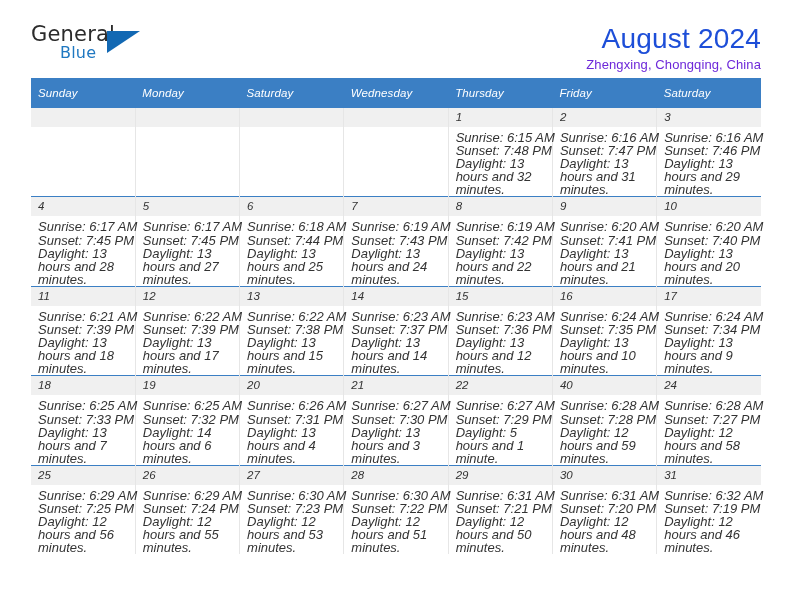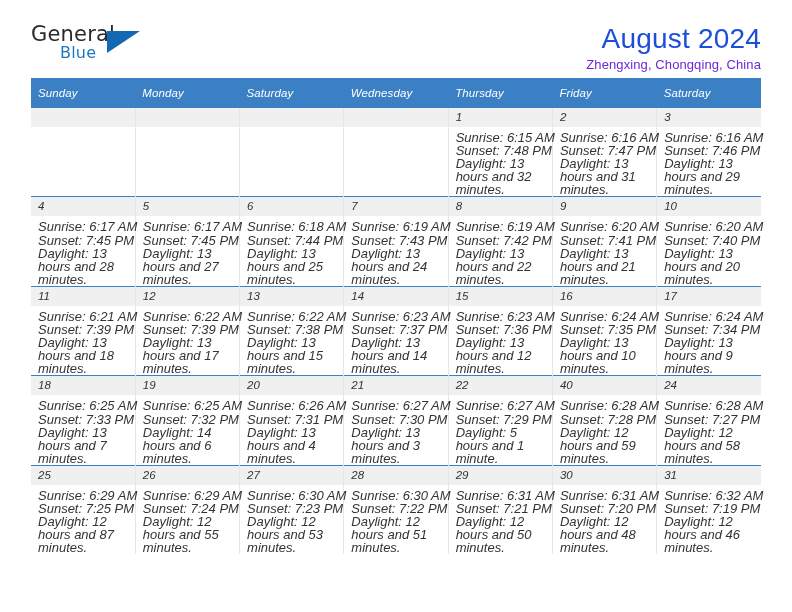--- a/index.html
+++ b/index.html
@@ -374,21 +374,21 @@
               <div class="wrapline">Daylight: 12 hours and 58 minutes.</div>
             </div>
           </td>
         </tr>
         <tr>
           <td class="first-col">
             <div class="daynum">25</div>
             <div class="details">
               <div>Sunrise: 6:29 AM</div>
               <div>Sunset: 7:25 PM</div>
-              <div class="wrapline">Daylight: 12 hours and 87 minutes.</div>
+              <div class="wrapline">Daylight: 12 hours and 56 minutes.</div>
             </div>
           </td>
           <td>
             <div class="daynum">26</div>
             <div class="details">
               <div>Sunrise: 6:29 AM</div>
               <div>Sunset: 7:24 PM</div>
               <div class="wrapline">Daylight: 12 hours and 55 minutes.</div>
             </div>
           </td>

